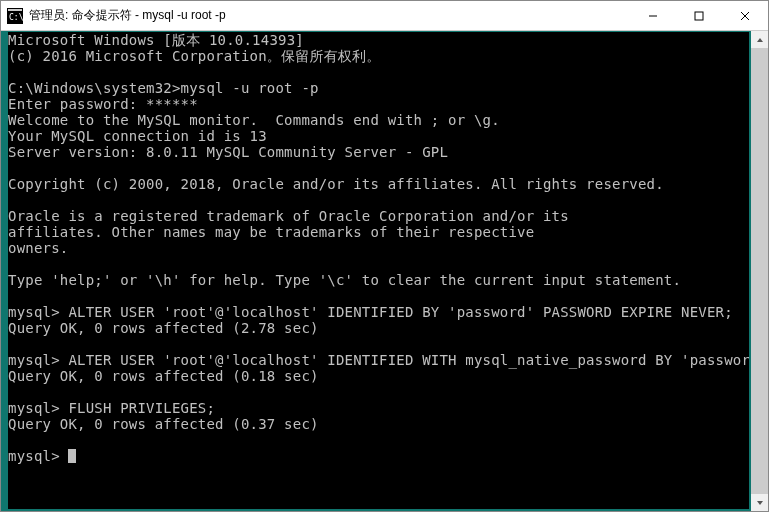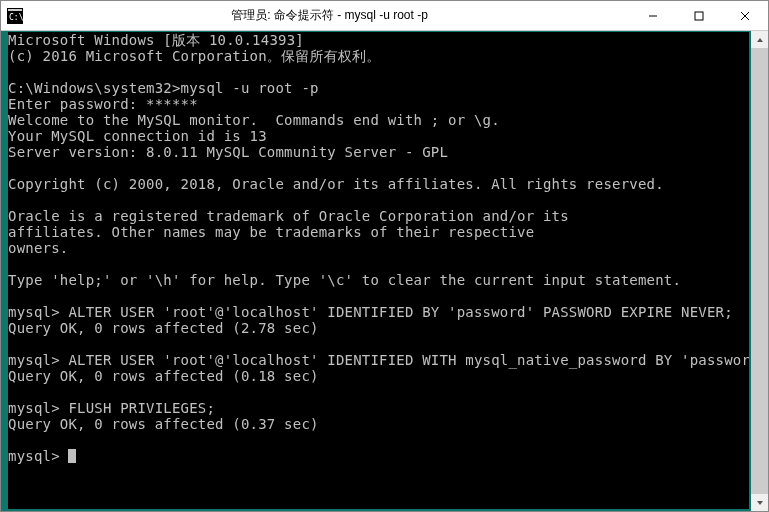--- a/index.html
+++ b/index.html
@@ -31,21 +31,20 @@
     height: 16px;
     margin-right: 6px;
   }
   .title-text {
     font-size: 12px;
     font-family: "Microsoft YaHei UI", "Segoe UI", sans-serif;
     color: #000;
     flex: 1;
     white-space: nowrap;
     overflow: hidden;
-    text-align: center;
   }
   .win-controls {
     display: flex;
     height: 100%;
   }
   .win-btn {
     width: 46px;
     height: 100%;
     display: flex;
     align-items: center;

